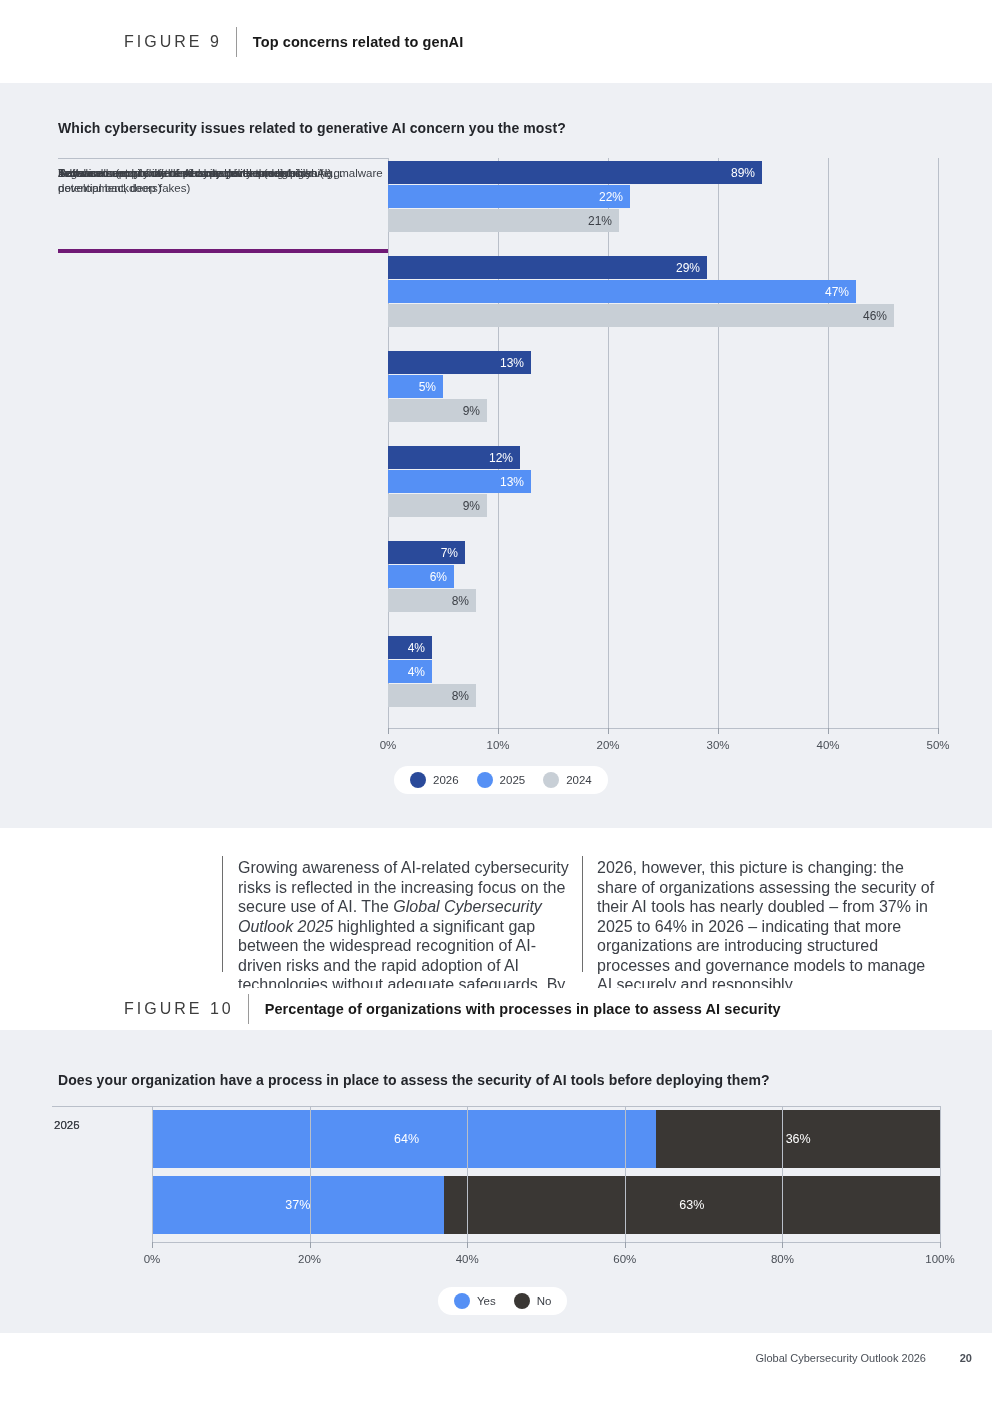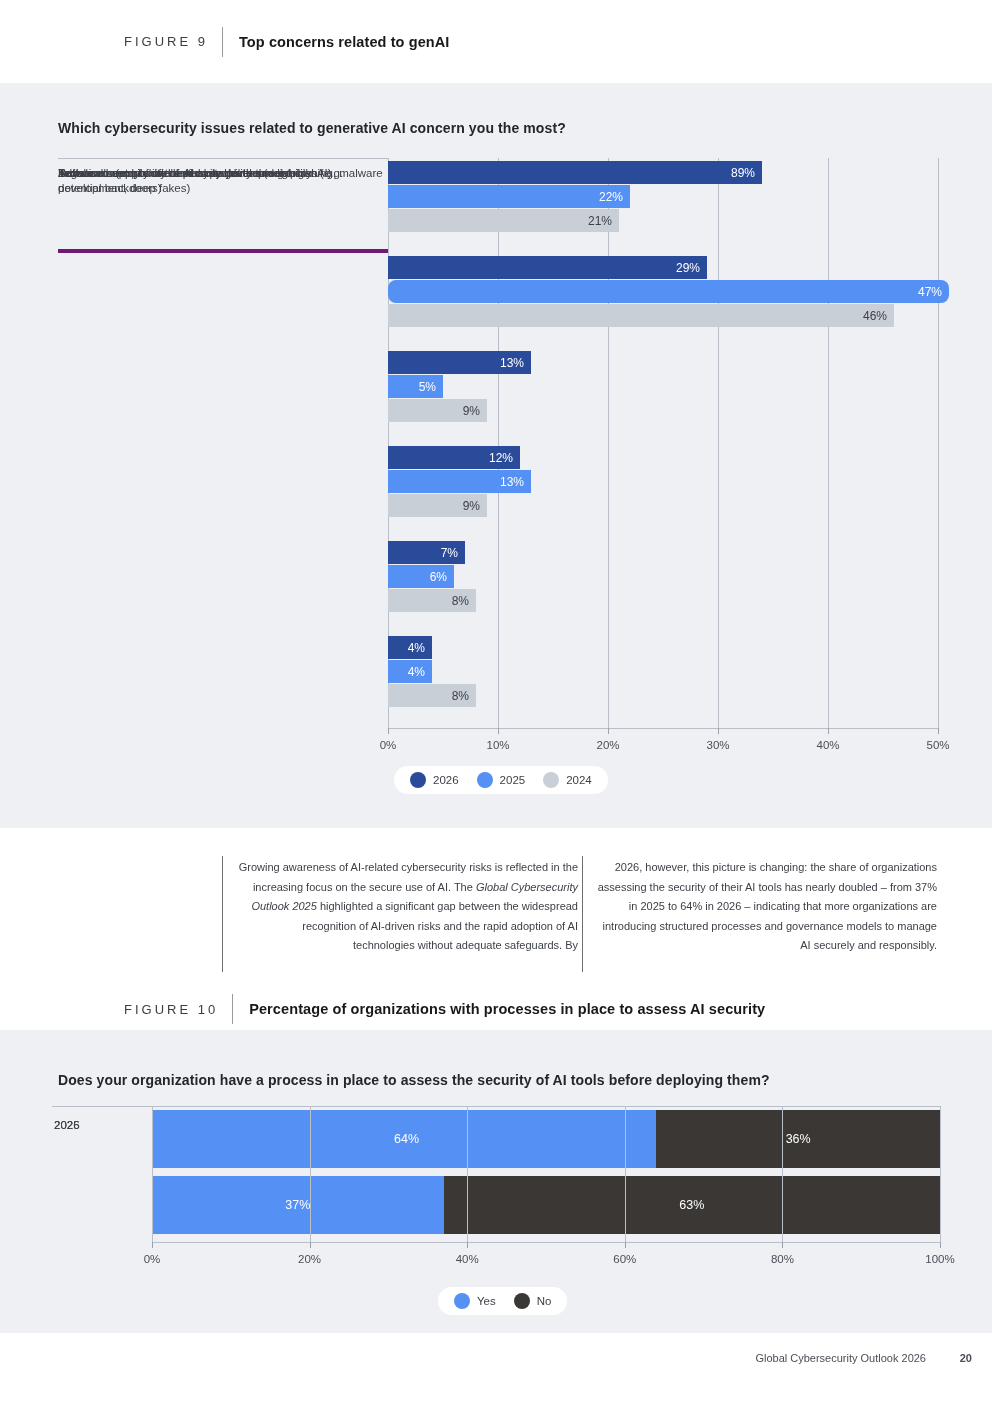--- a/index.html
+++ b/index.html
@@ -11,21 +11,21 @@
     overflow:hidden;
     position:relative;
   }
 
   
   .fig-header{
     position:absolute;left:0;width:992px;height:83px;background:#ffffff;
     display:flex;align-items:center;
   }
   .fig-kicker{
-    font-size:13px;letter-spacing:3.0px;color:#3d3d3d;
+    font-size:16px;letter-spacing:3.0px;color:#3d3d3d;
     margin-left:124px;font-weight:400;
   }
   .fig-sep{
     width:1px;height:30px;background:#9a9a9a;margin:0 16px 0 14px;
   }
   .fig-title{font-size:14.5px;font-weight:700;color:#191919;letter-spacing:.1px;}
 
   .panel{position:absolute;left:0;width:992px;background:#eef0f4;}
 
   .question{
@@ -85,21 +85,21 @@
     height:28px;display:flex;align-items:center;padding:0 16px;gap:8px;
   }
   .leg-item{display:flex;align-items:center;gap:7px;margin-right:10px;}
   .leg-item:last-child{margin-right:0;}
   .dot{width:16px;height:16px;border-radius:50%;display:block;}
   .leg-txt{font-size:11.5px;color:#3b3f46;}
 
   
   #mid{position:absolute;left:0;top:828px;width:992px;height:160px;background:#ffffff;}
   .tcol{
-    position:absolute;top:30px;width:340px;font-size:11px;line-height:19.5px;color:#3b3f46;text-align:right;
+    position:absolute;top:30px;width:340px;font-size:16px;line-height:19.5px;color:#3b3f46;
   }
   #tcol-left{left:238px;}
   #tcol-right{left:597px;}
   .tdiv{position:absolute;left:222px;top:28px;width:1px;height:116px;background:#6e6e6e;}
   .tdiv2{position:absolute;left:582px;top:28px;width:1px;height:116px;background:#6e6e6e;}
   .ital{font-style:italic;}
 
   
   #fig10-header{top:988px;}
   #fig10-panel{top:1030px;height:303px;}
@@ -193,21 +193,21 @@
             <span>22%</span>
           </div>
           <div class="bar c2024" style="width: 231px;">
             <span>21%</span>
           </div>
         </div>
         <div class="bargroup" style="top: 95px;">
           <div class="bar c2026" style="width: 319px;">
             <span>29%</span>
           </div>
-          <div class="bar c2025" style="width: 561px; border-radius: 8px;">
+          <div class="bar c2025" style="width: 468px;">
             <span>47%</span>
           </div>
           <div class="bar c2024" style="width: 506px;">
             <span>46%</span>
           </div>
         </div>
         <div class="bargroup" style="top: 190px;">
           <div class="bar c2026" style="width: 143px;">
             <span>13%</span>
           </div>

